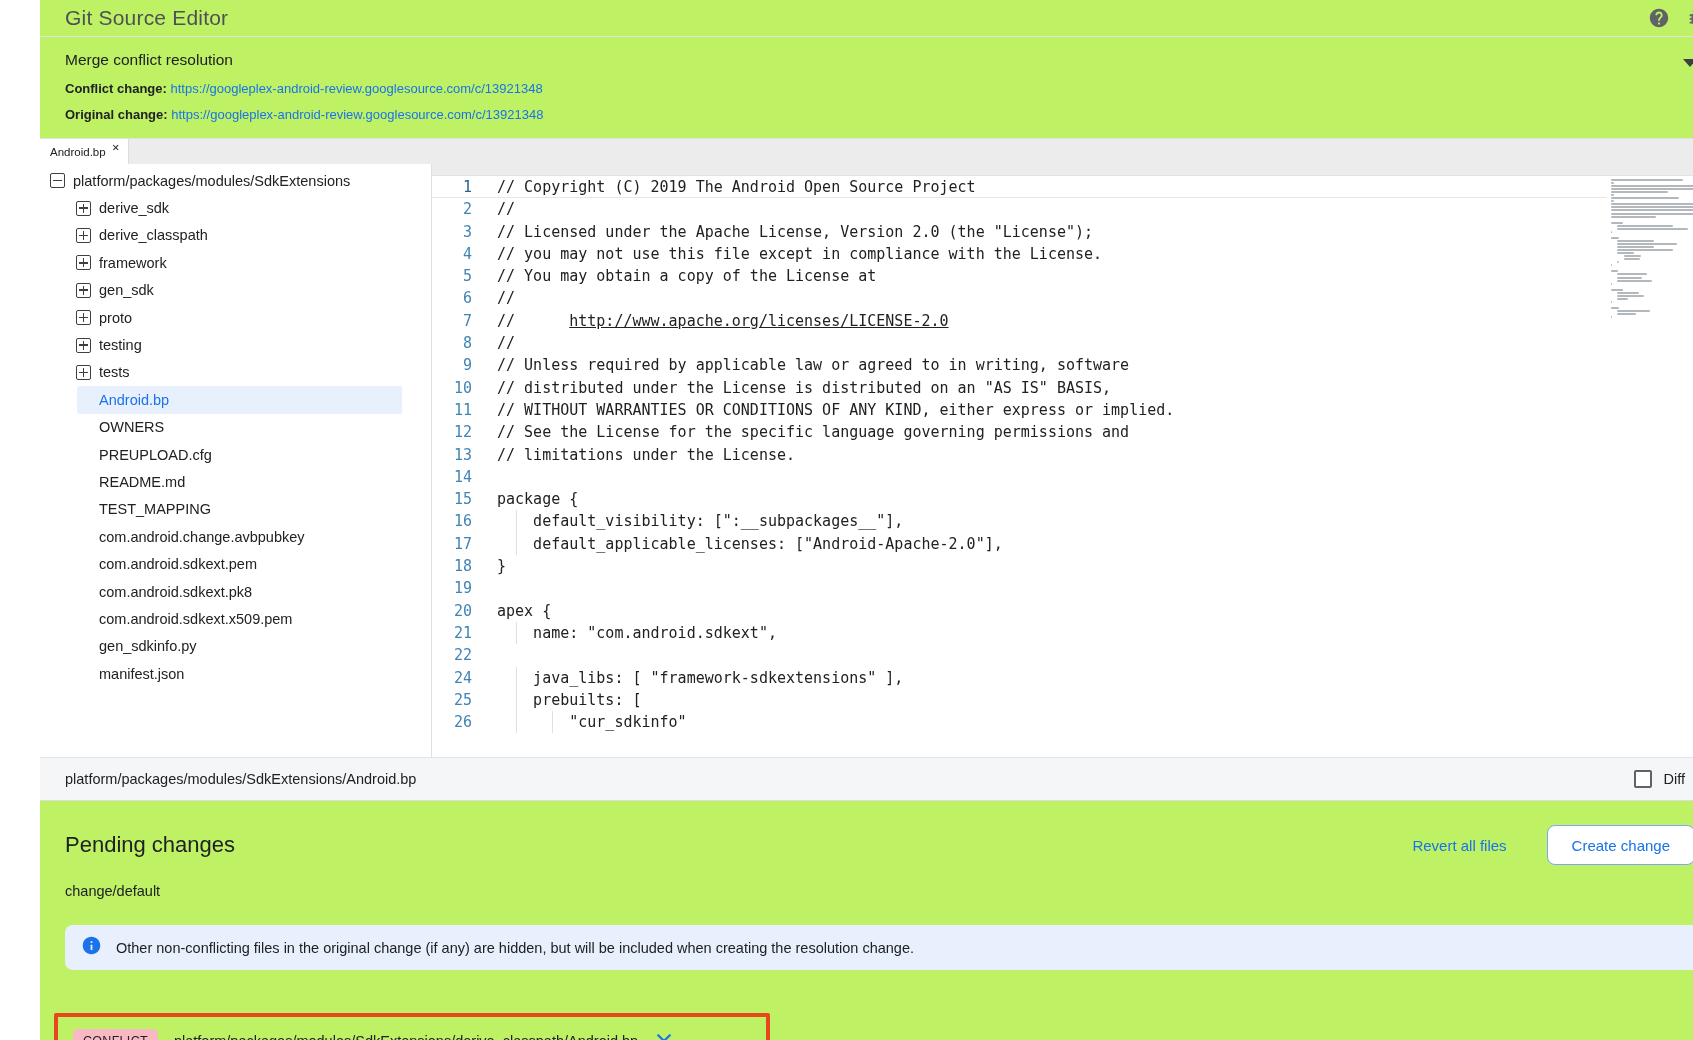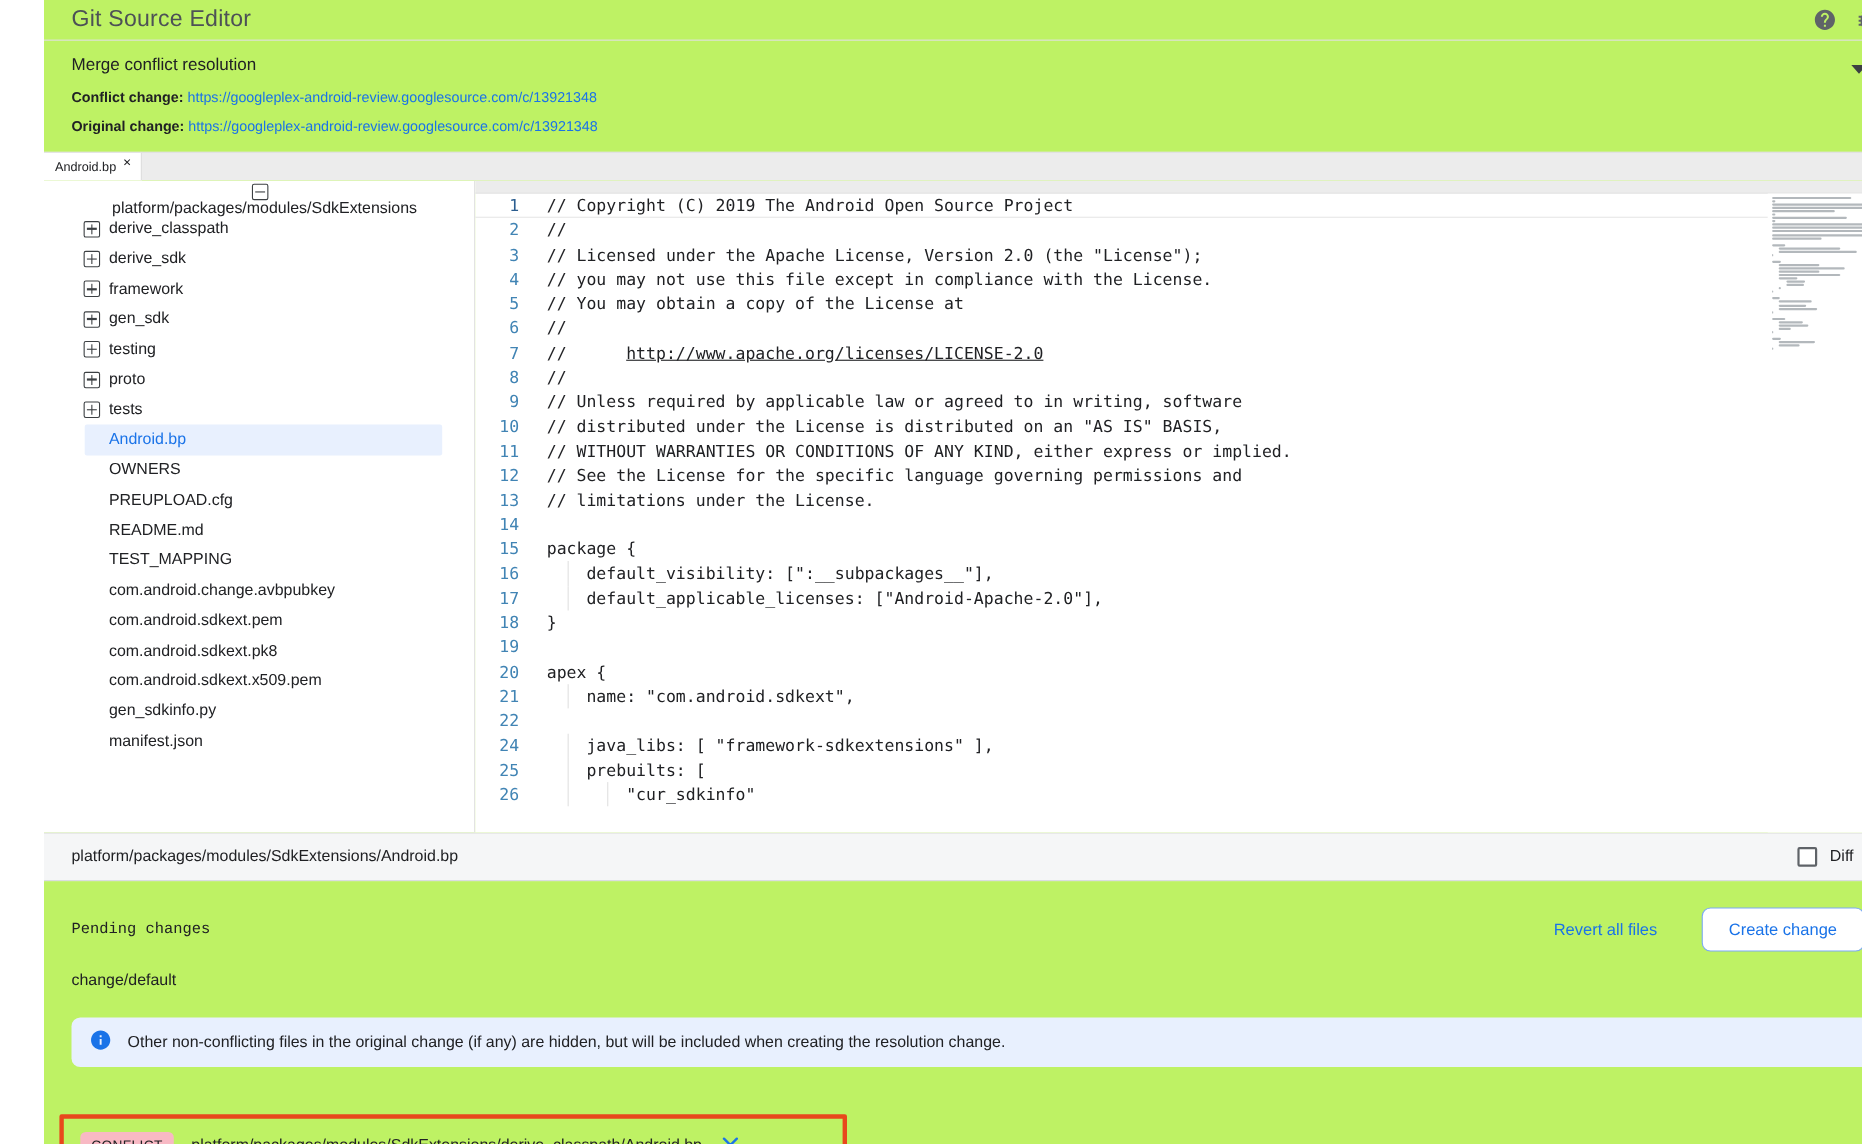--- a/index.html
+++ b/index.html
@@ -31,21 +31,21 @@
   .tab-label { font-size:11.5px; color:#202124; }
   .tab-close { font-size:9.5px; color:#202124; align-self:flex-start; margin-top:3px; cursor:pointer; }
 
   
   .main { flex:0 0 593px; display:flex; overflow:hidden; }
 
   
   .tree { flex:0 0 392px; border-right:1px solid #e0e0e0; overflow:hidden; padding-top:3px; background:#fff; }
   .trow { height:27.4px; display:flex; align-items:center; font-size:14.5px; cursor:pointer; }
   .trow .lbl { white-space:nowrap; }
-  .trow.root { padding-left:10px;flex-direction:column; }
+  .trow.root { padding-left:10px; }
   .trow.folder { padding-left:36px; }
   .trow.file { padding-left:59px; }
   .trow.selected { background:#e8f0fe; margin-left:37px; padding-left:22px; width:325px; border-radius:2px; }
   .trow.selected .lbl { color:#1a73e8; }
   .pmbox { width:15px; height:15px; border:1.6px solid #3c4043; border-radius:2px; position:relative;
            margin-right:8px; flex:0 0 15px; }
   .pmbox::before { content:""; position:absolute; left:2px; right:2px; top:50%; margin-top:-0.8px; height:1.6px; background:#3c4043; }
   .pmbox.plus::after { content:""; position:absolute; top:2px; bottom:2px; left:50%; margin-left:-0.8px; width:1.6px; background:#3c4043; }
 
   
@@ -73,21 +73,21 @@
   .pathbar .ptxt { font-size:14.5px; color:#202124; }
   .diffbox { display:flex; align-items:center; gap:12px; }
   .checkbox { width:18px; height:18px; border:2px solid #5f6368; border-radius:2px; background:#fff; cursor:pointer; }
   .diff-label { font-size:14.5px; color:#202124; }
   .mini-caret { width:0; height:0; border-left:6px solid transparent; border-right:6px solid transparent;
                 border-top:7px solid #202124; cursor:pointer; margin-left:6px; }
 
   
   .bottom { flex:1 1 auto; padding:0 24px 0 25px; position:relative; }
   .pending-row { margin-top:24px; display:flex; align-items:center; justify-content:space-between; height:40px; }
-  .pending-title { font-size:14px; font-weight:500; color:#202124;font-family:Liberation Mono, monospace; }
+  .pending-title { font-size:22px; font-weight:500; color:#202124; }
   .pending-actions { display:flex; align-items:center; gap:40px; margin-right:14px; }
   .revert-link { font-size:15px; font-weight:500; color:#1a73e8; cursor:pointer; }
   .create-btn { height:40px; padding:0 24px; background:#fff; border:1px solid #7ba9f7; border-radius:8px;
                 color:#1a73e8; font-size:15px; font-weight:500; font-family:"Liberation Sans",sans-serif; cursor:pointer; }
   .branch { margin-top:18px; font-size:14.5px; color:#202124; }
   .banner { margin-top:26px; height:45px; background:#e8f0fe; border-radius:8px; display:flex; align-items:center;
             padding:0 16px; gap:14px; }
   .banner-text { font-size:14.5px; color:#202124; }
   .conflict-outer { position:absolute; left:14px; top:212px; width:716px; height:56px;
                     border:4px solid #e8481c; border-radius:2px; display:flex; align-items:center; padding-left:15px; gap:16px; }
@@ -138,41 +138,41 @@
   </div>
 
   <div class="main">
     <div class="tree" id="tree">
         <div class="trow root">
           <span class="pmbox minus"></span>
           <span class="lbl">platform/packages/modules/SdkExtensions</span>
         </div>
         <div class="trow folder">
           <span class="pmbox plus"></span>
+          <span class="lbl">derive_sdk</span>
+        </div>
+        <div class="trow folder">
+          <span class="pmbox plus"></span>
           <span class="lbl">derive_classpath</span>
         </div>
         <div class="trow folder">
           <span class="pmbox plus"></span>
-          <span class="lbl">derive_sdk</span>
-        </div>
-        <div class="trow folder">
-          <span class="pmbox plus"></span>
           <span class="lbl">framework</span>
         </div>
         <div class="trow folder">
           <span class="pmbox plus"></span>
           <span class="lbl">gen_sdk</span>
         </div>
         <div class="trow folder">
           <span class="pmbox plus"></span>
+          <span class="lbl">proto</span>
+        </div>
+        <div class="trow folder">
+          <span class="pmbox plus"></span>
           <span class="lbl">testing</span>
-        </div>
-        <div class="trow folder">
-          <span class="pmbox plus"></span>
-          <span class="lbl">proto</span>
         </div>
         <div class="trow folder">
           <span class="pmbox plus"></span>
           <span class="lbl">tests</span>
         </div>
         <div class="trow file selected">
           <span class="lbl">Android.bp</span>
         </div>
         <div class="trow file">
           <span class="lbl">OWNERS</span>

